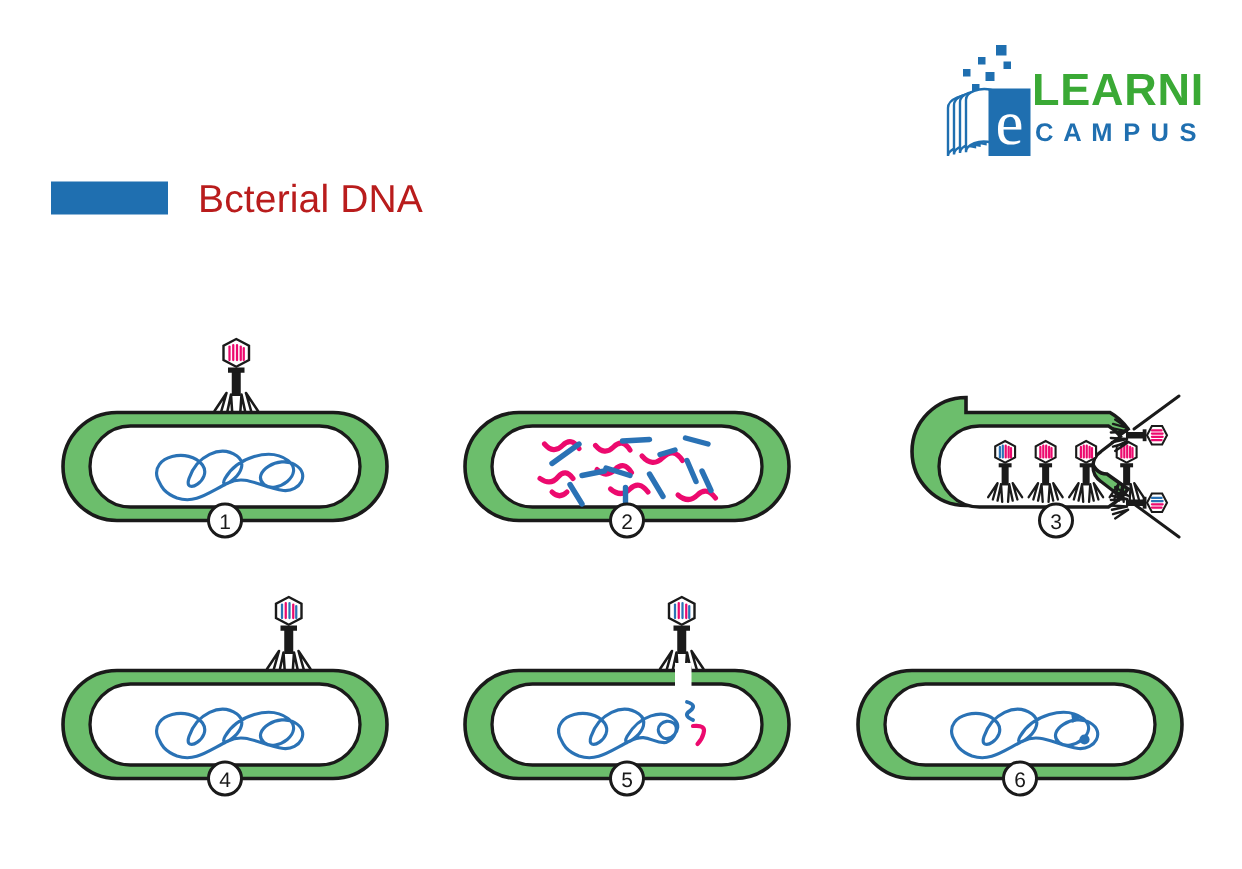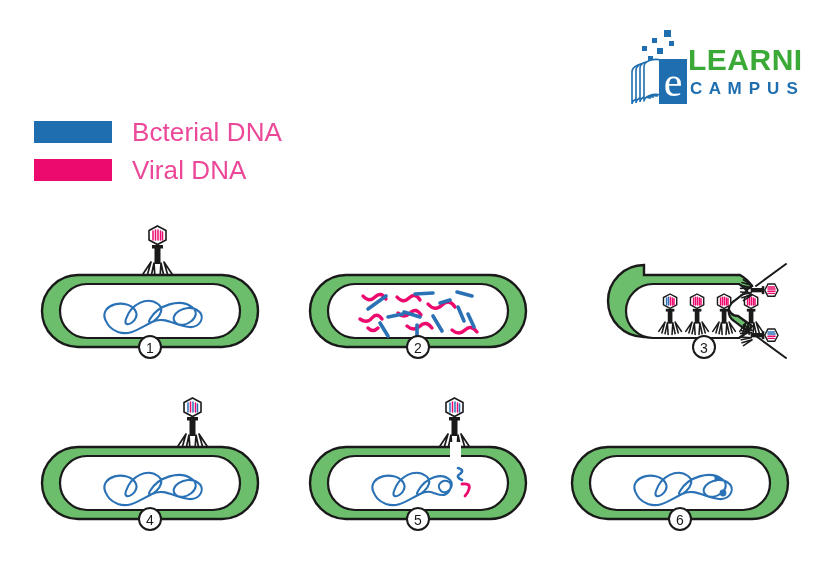--- a/index.html
+++ b/index.html
@@ -14,21 +14,21 @@
 
   
   .logo{position:absolute;left:628px;top:28px;width:175px;height:78px;}
   .logo svg{display:block;}
 
   
   .legend{position:absolute;left:34px;top:116px;}
   .legend-row{display:flex;align-items:center;height:32px;margin-bottom:6px;}
   .swatch{width:78px;height:22px;margin-right:20px;flex:none;}
   .legend-label{
-    font-size:26px;color:#ec4899;line-height:1;
+    font-size:26px;color:#b91c1c;line-height:1;
     letter-spacing:.1px;white-space:nowrap;
   }
 
   
   .panel{position:absolute;}
   .panel svg{display:block;overflow:visible;}
 </style>
 </head>
 <body>
 
@@ -56,24 +56,20 @@
       <text x="45" y="68" font-family="'Liberation Serif',serif" font-size="42" fill="#ffffff" text-anchor="middle">e</text>
       <text x="60" y="42" font-family="'Liberation Sans',sans-serif" font-size="30" font-weight="bold" fill="#3aa935" letter-spacing="0.5">LEARNING</text>
       <text x="62" y="66" font-family="'Liberation Sans',sans-serif" font-size="17" font-weight="bold" fill="#1f6fb0" letter-spacing="1.2">C A M P U S</text>
     </svg>
   </div>
 
   <div class="legend">
     <div class="legend-row">
       <div class="swatch" style="background:#1f6fb0"></div>
       <div class="legend-label">Bcterial DNA</div>
-    </div>
-    <div class="legend-row">
-      <div class="swatch" style="background:#ec0a6e"></div>
-      <div class="legend-label">Viral DNA</div>
     </div>
   </div>
 
   <div class="panel" style="left:34px;top:224px;">
     <svg width="232" height="146" viewBox="0 0 232 146">
       <g transform="translate(108,2)">
         <g stroke="#1a1a1a" stroke-width="1.7" fill="none" stroke-linecap="round">
           <path d="M9 36 L1 48 M9 36 L5 50"></path>
           <path d="M12 37 L9 51 M12 37 L13 52"></path>
           <path d="M19 37 L22 51 M19 37 L18 52"></path>

